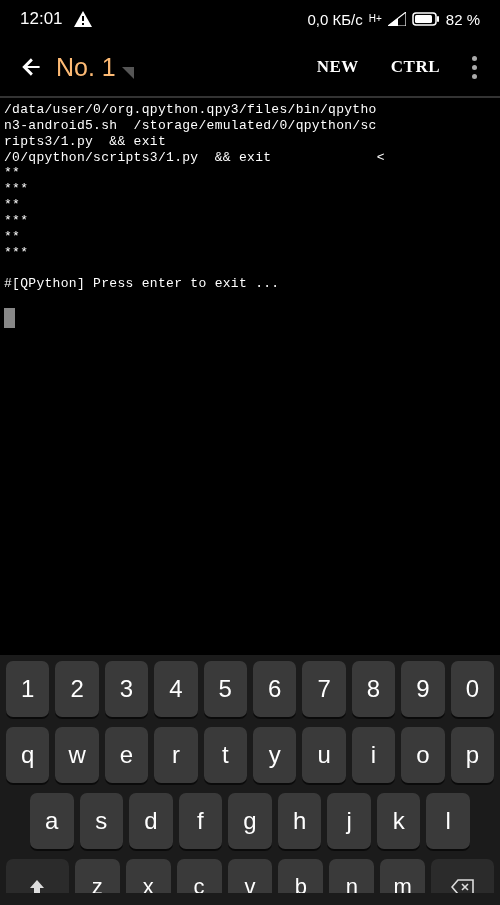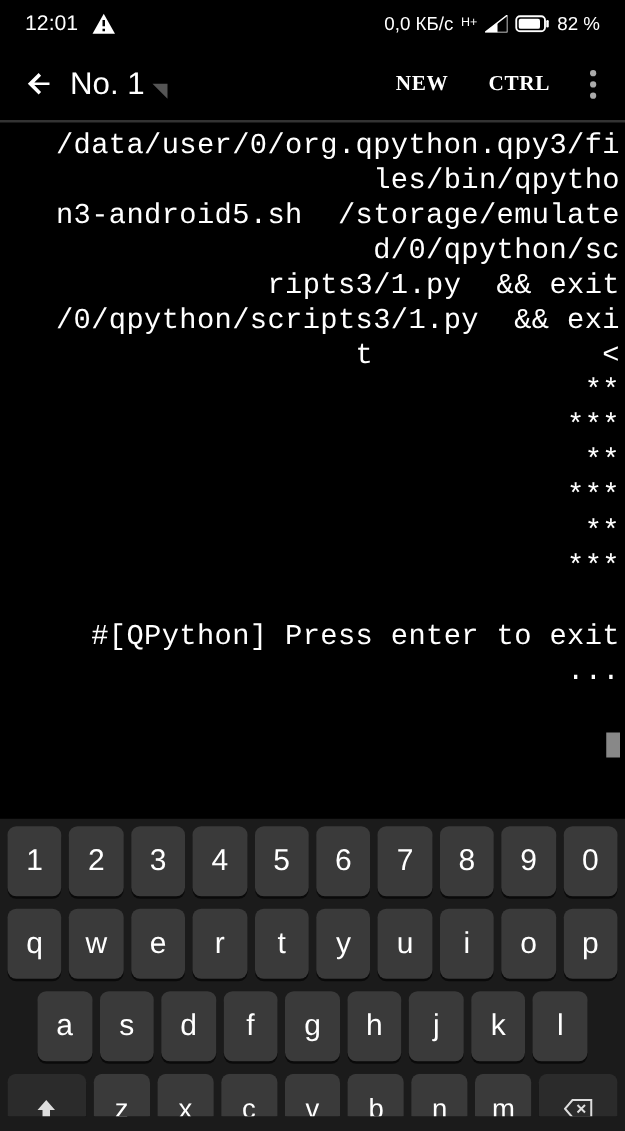--- a/index.html
+++ b/index.html
@@ -1,39 +1,39 @@
 <!DOCTYPE html>
 <html><head>
 <meta charset="utf-8">
 <style>
   * { margin: 0; padding: 0; box-sizing: border-box; }
   html, body { width: 500px; height: 905px; background: #000; font-family: sans-serif; overflow: hidden; }
-  .screen { width: 500px; height: 905px; display: flex; flex-direction: column; background: #000; position: relative; text-align: right; }
+  .screen { width: 500px; height: 905px; display: flex; flex-direction: column; background: #000; position: relative; }
 
   
   .status-bar { height: 38px; display: flex; align-items: center; justify-content: space-between; padding: 0 20px; color: #fff; font-size: 17px; font-weight: 500; }
   .status-left { display: flex; align-items: center; gap: 10px; }
   .status-right { display: flex; align-items: center; gap: 6px; font-size: 15px; }
   .warn-icon { display: inline-flex; }
   .signal, .battery { display: inline-flex; align-items: center; }
 
   
   .app-bar { height: 58px; display: flex; align-items: center; padding: 0 8px 0 12px; color: #eee; position: relative; }
   .back-btn { width: 40px; height: 40px; display: flex; align-items: center; justify-content: center; }
   .title-wrap { display: flex; align-items: flex-end; gap: 6px; flex: 1; padding-left: 4px; }
-  .title { font-size: 25px; font-weight: 400; color: #ffffff; }
+  .title { font-size: 25px; font-weight: 400; color: #fdba74; }
   .spinner-tri { width: 0; height: 0; border-left: 12px solid transparent; border-top: 12px solid #555; margin-bottom: 3px; }
   .actions { display: flex; align-items: center; gap: 0; }
   .action-btn { padding: 0 16px; font-size: 17px; font-weight: 600; color: #fff; letter-spacing: 0.5px; font-family: Liberation Serif, serif; }
   .menu-btn { width: 36px; height: 40px; display: flex; flex-direction: column; align-items: center; justify-content: center; gap: 4px; }
   .menu-dot { width: 5px; height: 5px; background: #aaa; border-radius: 50%; }
   .divider { height: 2px; background: #333; }
 
   
-  .terminal { flex: 1; padding: 4px 4px; color: #fff; font-family: "Courier New", monospace; font-size: 23px; line-height: 1.22; white-space: pre-wrap; word-break: break-all; letter-spacing: 0.3px; position: relative; margin-left: 36px; }
+  .terminal { flex: 1; padding: 4px 4px; color: #fff; font-family: "Courier New", monospace; font-size: 13px; line-height: 1.22; white-space: pre-wrap; word-break: break-all; letter-spacing: 0.3px; position: relative; }
   .cursor { display: inline-block; width: 11px; height: 20px; background: #888; vertical-align: text-bottom; }
 
   
   .keyboard { background: #1b1b1b; padding: 6px 3px 2px 3px; }
   .krow { display: flex; justify-content: center; margin-bottom: 10px; }
   .key { flex: 1; margin: 0 3px; height: 56px; background: #3a3a3a; border-radius: 7px; display: flex; align-items: center; justify-content: center; color: #fff; font-size: 24px; box-shadow: 0 2px 0 rgba(0,0,0,0.6); position: relative; }
   .key.num { font-size: 24px; background: #3a3a3a; }
   .krow.mid { padding: 0 24px; }
   .krow.bot .key { font-size: 22px; }
   .krow.bot .wide { flex: 1.4; background: #2b2b2b; }

